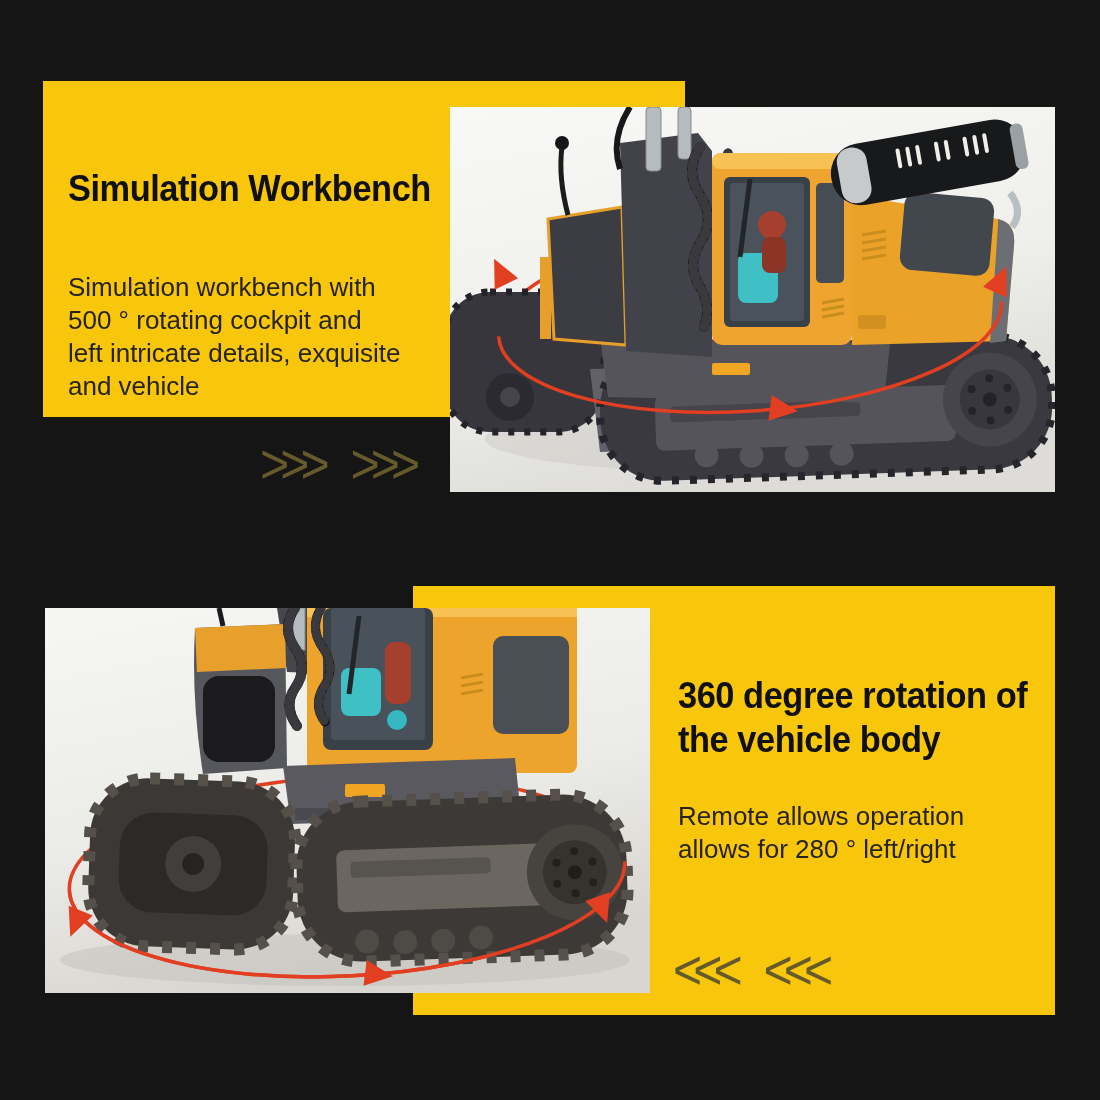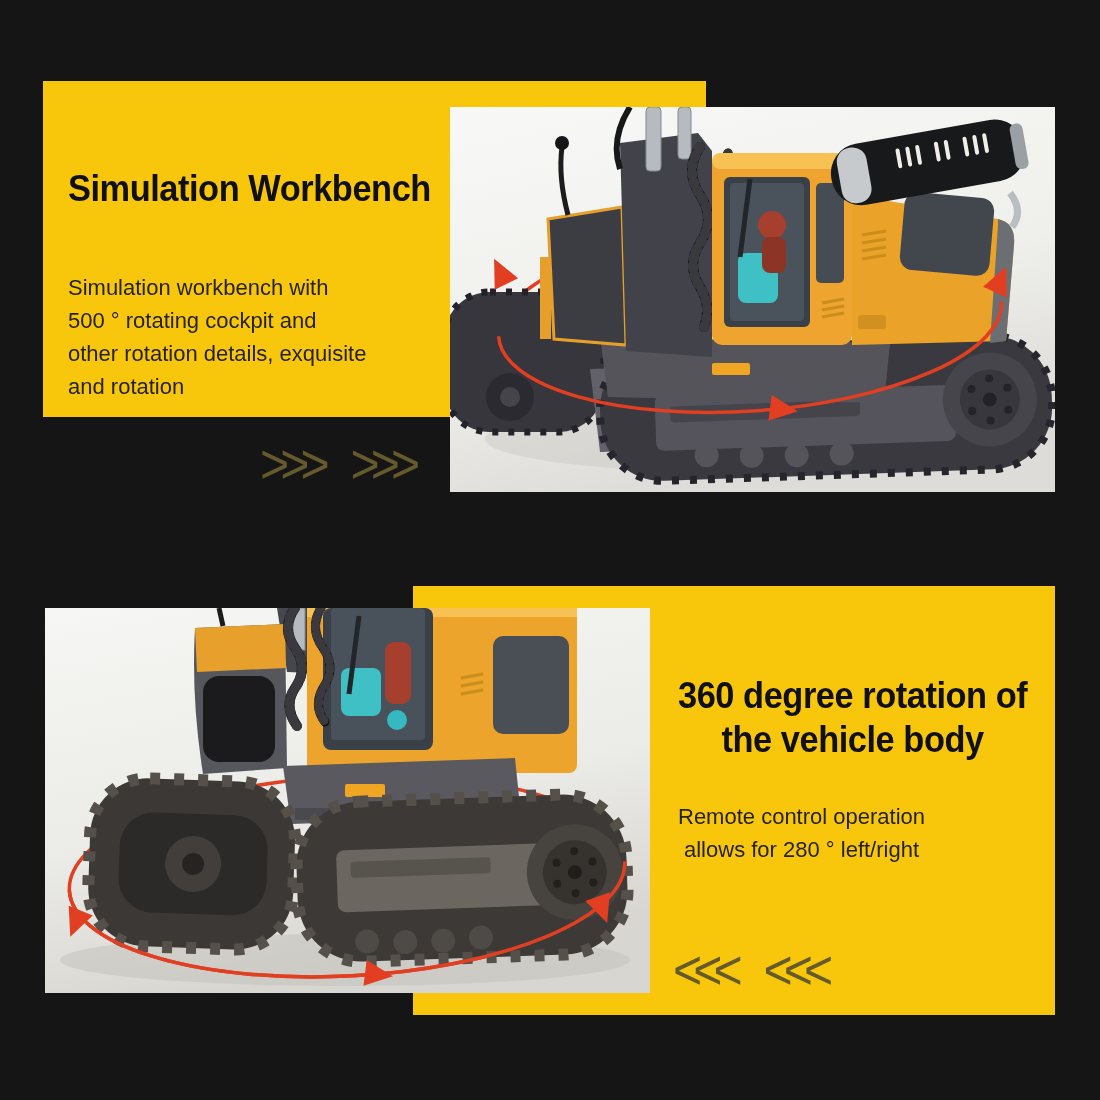--- a/index.html
+++ b/index.html
@@ -3,36 +3,36 @@
 <meta charset="utf-8">
 <style>
   html,body{margin:0;padding:0;background:#000;}
   .stage{
     position:relative;width:1100px;height:1100px;overflow:hidden;
     background:var(--background,#151515);
     font-family:"Liberation Sans",sans-serif;
     -webkit-font-smoothing:antialiased;
   }
   .panel{position:absolute;background:var(--panel-yellow,#f8c70b);z-index:1;}
-  .panel1{left:43px;top:81px;width:642px;height:336px;padding-left:21px;}
-  .panel2{left:413px;top:586px;width:642px;height:429px;text-align:center;}
+  .panel1{left:43px;top:81px;width:642px;height:336px;}
+  .panel2{left:413px;top:586px;width:642px;height:429px;}
   .photo{position:absolute;margin:0;z-index:2;}
   .photo svg{display:block;width:100%;height:100%;}
   .photo1{left:450px;top:107px;width:605px;height:385px;}
   .photo2{left:45px;top:608px;width:605px;height:385px;}
 
   .heading{position:absolute;transform:scaleX(.93);transform-origin:0 0;}
   .hline{
     font-weight:bold;font-size:37px;line-height:44px;
     color:var(--heading-text,#111);letter-spacing:-.5px;white-space:nowrap;
   }
   .panel1 .heading{left:25px;top:86px;}
   .panel2 .heading{left:265px;top:88px;}
 
-  .bodytext{position:absolute;font-size:22px;line-height:33px;color:var(--body-text,#24221d);}
+  .bodytext{position:absolute;font-size:26px;line-height:33px;color:var(--body-text,#24221d);}
   .bodytext div{white-space:nowrap;}
   .panel1 .bodytext{left:25px;top:190px;}
   .panel2 .bodytext{left:265px;top:214px;}
 
   .chevrons{
     position:absolute;display:flex;gap:30px;
     color:var(--chevron,#655a2b);
     font-size:50px;font-weight:400;letter-spacing:-9px;line-height:36px;
     transform:scaleY(1.12);transform-origin:0 50%;
   }
@@ -47,22 +47,22 @@
 
 <div class="stage">
 
   <div class="panel panel1">
     <div class="heading">
       <div class="hline">Simulation Workbench</div>
     </div>
     <div class="bodytext">
       <div>Simulation workbench with</div>
       <div>500 ° rotating cockpit and</div>
-      <div>other rotation details, exquisite</div>
-      <div>and rotation</div>
+      <div>left intricate details, exquisite</div>
+      <div>and vehicle</div>
     </div>
     <div class="chevrons">
       <span>&gt;&gt;&gt;</span>
       <span>&gt;&gt;&gt;</span>
     </div>
   </div>
 
   <figure class="photo photo1" aria-label="Toy RC excavator upper body with simulation cockpit; red arrow circles the rotating cab">
     <svg viewBox="0 0 605 385" preserveAspectRatio="none" aria-hidden="true">
       <defs>
@@ -195,21 +195,21 @@
       </g>
     </svg>
   </figure>
 
   <div class="panel panel2">
     <div class="heading">
       <div class="hline">360 degree rotation of</div>
       <div class="hline">the vehicle body</div>
     </div>
     <div class="bodytext">
-      <div>Remote control operation</div>
+      <div>Remote allows operation</div>
       <div>allows for 280 ° left/right</div>
     </div>
     <div class="chevrons">
       <span>&lt;&lt;&lt;</span>
       <span>&lt;&lt;&lt;</span>
     </div>
   </div>
 
   <figure class="photo photo2" aria-label="Toy RC excavator on crawler tracks; red arrow circles the vehicle body">
     <svg viewBox="0 0 605 385" preserveAspectRatio="none" aria-hidden="true">

